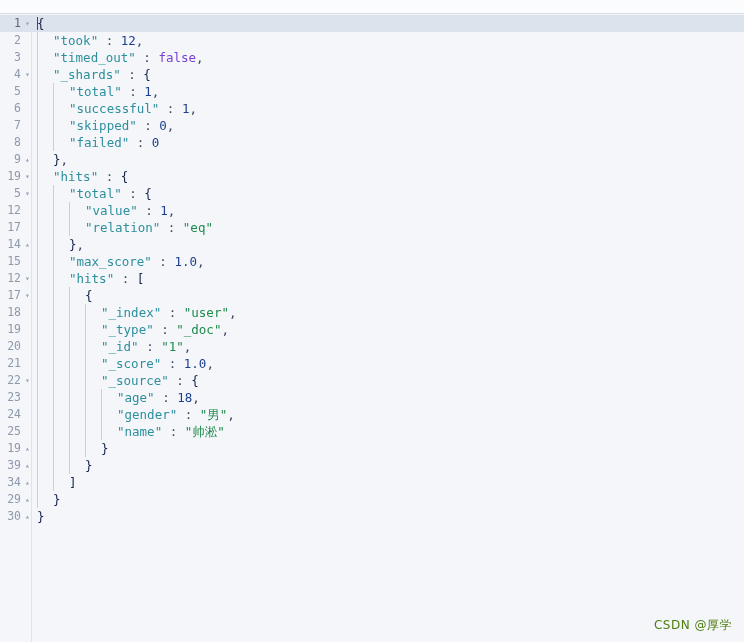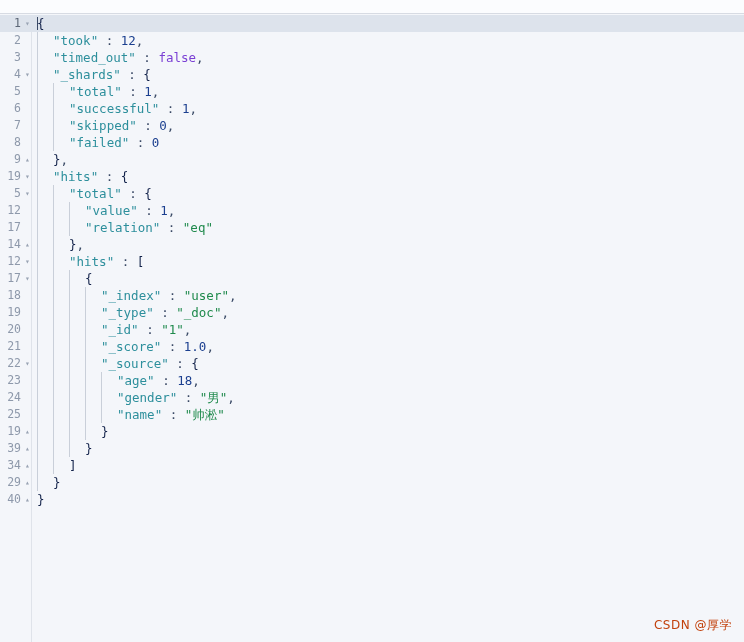--- a/index.html
+++ b/index.html
@@ -133,21 +133,21 @@
     top: 2px;
     width: 1px;
     height: 13px;
     background: #3a4a66;
   }
   
   .watermark {
     position: absolute;
     right: 12px;
     bottom: 8px;
-    color: #c2410c;
+    color: #4d7c0f;
     font-size: 12px;
     font-family: "DejaVu Sans", "Liberation Sans", sans-serif;
     letter-spacing: 0.5px;
     user-select: none;
   }
 </style>
 </head>
 <body>
 
 <div class="app">
@@ -164,33 +164,34 @@
         <div class="line"><span class="ln">5</span><span class="guides"><span class="guide" style="left: 37px;"></span><span class="guide" style="left: 53px;"></span></span><span class="code" style="left: 69px;"><span class="k">"total"</span><span class="p"> : </span><span class="n">1</span><span class="p">,</span></span></div>
         <div class="line"><span class="ln">6</span><span class="guides"><span class="guide" style="left: 37px;"></span><span class="guide" style="left: 53px;"></span></span><span class="code" style="left: 69px;"><span class="k">"successful"</span><span class="p"> : </span><span class="n">1</span><span class="p">,</span></span></div>
         <div class="line"><span class="ln">7</span><span class="guides"><span class="guide" style="left: 37px;"></span><span class="guide" style="left: 53px;"></span></span><span class="code" style="left: 69px;"><span class="k">"skipped"</span><span class="p"> : </span><span class="n">0</span><span class="p">,</span></span></div>
         <div class="line"><span class="ln">8</span><span class="guides"><span class="guide" style="left: 37px;"></span><span class="guide" style="left: 53px;"></span></span><span class="code" style="left: 69px;"><span class="k">"failed"</span><span class="p"> : </span><span class="n">0</span></span></div>
         <div class="line"><span class="ln">9</span><span class="fold">▴</span><span class="guides"><span class="guide" style="left: 37px;"></span></span><span class="code" style="left: 53px;"><span class="br">}</span><span class="p">,</span></span></div>
         <div class="line"><span class="ln">19</span><span class="fold">▾</span><span class="guides"><span class="guide" style="left: 37px;"></span></span><span class="code" style="left: 53px;"><span class="k">"hits"</span><span class="p"> : </span><span class="br">{</span></span></div>
         <div class="line"><span class="ln">5</span><span class="fold">▾</span><span class="guides"><span class="guide" style="left: 37px;"></span><span class="guide" style="left: 53px;"></span></span><span class="code" style="left: 69px;"><span class="k">"total"</span><span class="p"> : </span><span class="br">{</span></span></div>
         <div class="line"><span class="ln">12</span><span class="guides"><span class="guide" style="left: 37px;"></span><span class="guide" style="left: 53px;"></span><span class="guide" style="left: 69px;"></span></span><span class="code" style="left: 85px;"><span class="k">"value"</span><span class="p"> : </span><span class="n">1</span><span class="p">,</span></span></div>
         <div class="line"><span class="ln">17</span><span class="guides"><span class="guide" style="left: 37px;"></span><span class="guide" style="left: 53px;"></span><span class="guide" style="left: 69px;"></span></span><span class="code" style="left: 85px;"><span class="k">"relation"</span><span class="p"> : </span><span class="s">"eq"</span></span></div>
         <div class="line"><span class="ln">14</span><span class="fold">▴</span><span class="guides"><span class="guide" style="left: 37px;"></span><span class="guide" style="left: 53px;"></span></span><span class="code" style="left: 69px;"><span class="br">}</span><span class="p">,</span></span></div>
+        <div class="line"><span class="ln">15</span><span class="guides"><span class="guide" style="left: 37px;"></span><span class="guide" style="left: 53px;"></span></span><span class="code" style="left: 69px;"><span class="k">"max_score"</span><span class="p"> : </span><span class="n">1.0</span><span class="p">,</span></span></div>
         <div class="line"><span class="ln">12</span><span class="fold">▾</span><span class="guides"><span class="guide" style="left: 37px;"></span><span class="guide" style="left: 53px;"></span></span><span class="code" style="left: 69px;"><span class="k">"hits"</span><span class="p"> : </span><span class="br">[</span></span></div>
         <div class="line"><span class="ln">17</span><span class="fold">▾</span><span class="guides"><span class="guide" style="left: 37px;"></span><span class="guide" style="left: 53px;"></span><span class="guide" style="left: 69px;"></span></span><span class="code" style="left: 85px;"><span class="br">{</span></span></div>
         <div class="line"><span class="ln">18</span><span class="guides"><span class="guide" style="left: 37px;"></span><span class="guide" style="left: 53px;"></span><span class="guide" style="left: 69px;"></span><span class="guide" style="left: 85px;"></span></span><span class="code" style="left: 101px;"><span class="k">"_index"</span><span class="p"> : </span><span class="s">"user"</span><span class="p">,</span></span></div>
         <div class="line"><span class="ln">19</span><span class="guides"><span class="guide" style="left: 37px;"></span><span class="guide" style="left: 53px;"></span><span class="guide" style="left: 69px;"></span><span class="guide" style="left: 85px;"></span></span><span class="code" style="left: 101px;"><span class="k">"_type"</span><span class="p"> : </span><span class="s">"_doc"</span><span class="p">,</span></span></div>
         <div class="line"><span class="ln">20</span><span class="guides"><span class="guide" style="left: 37px;"></span><span class="guide" style="left: 53px;"></span><span class="guide" style="left: 69px;"></span><span class="guide" style="left: 85px;"></span></span><span class="code" style="left: 101px;"><span class="k">"_id"</span><span class="p"> : </span><span class="s">"1"</span><span class="p">,</span></span></div>
         <div class="line"><span class="ln">21</span><span class="guides"><span class="guide" style="left: 37px;"></span><span class="guide" style="left: 53px;"></span><span class="guide" style="left: 69px;"></span><span class="guide" style="left: 85px;"></span></span><span class="code" style="left: 101px;"><span class="k">"_score"</span><span class="p"> : </span><span class="n">1.0</span><span class="p">,</span></span></div>
         <div class="line"><span class="ln">22</span><span class="fold">▾</span><span class="guides"><span class="guide" style="left: 37px;"></span><span class="guide" style="left: 53px;"></span><span class="guide" style="left: 69px;"></span><span class="guide" style="left: 85px;"></span></span><span class="code" style="left: 101px;"><span class="k">"_source"</span><span class="p"> : </span><span class="br">{</span></span></div>
         <div class="line"><span class="ln">23</span><span class="guides"><span class="guide" style="left: 37px;"></span><span class="guide" style="left: 53px;"></span><span class="guide" style="left: 69px;"></span><span class="guide" style="left: 85px;"></span><span class="guide" style="left: 101px;"></span></span><span class="code" style="left: 117px;"><span class="k">"age"</span><span class="p"> : </span><span class="n">18</span><span class="p">,</span></span></div>
         <div class="line"><span class="ln">24</span><span class="guides"><span class="guide" style="left: 37px;"></span><span class="guide" style="left: 53px;"></span><span class="guide" style="left: 69px;"></span><span class="guide" style="left: 85px;"></span><span class="guide" style="left: 101px;"></span></span><span class="code" style="left: 117px;"><span class="k">"gender"</span><span class="p"> : </span><span class="s">"男"</span><span class="p">,</span></span></div>
         <div class="line"><span class="ln">25</span><span class="guides"><span class="guide" style="left: 37px;"></span><span class="guide" style="left: 53px;"></span><span class="guide" style="left: 69px;"></span><span class="guide" style="left: 85px;"></span><span class="guide" style="left: 101px;"></span></span><span class="code" style="left: 117px;"><span class="k">"name"</span><span class="p"> : </span><span class="s">"帅淞"</span></span></div>
         <div class="line"><span class="ln">19</span><span class="fold">▴</span><span class="guides"><span class="guide" style="left: 37px;"></span><span class="guide" style="left: 53px;"></span><span class="guide" style="left: 69px;"></span><span class="guide" style="left: 85px;"></span></span><span class="code" style="left: 101px;"><span class="br">}</span></span></div>
         <div class="line"><span class="ln">39</span><span class="fold">▴</span><span class="guides"><span class="guide" style="left: 37px;"></span><span class="guide" style="left: 53px;"></span><span class="guide" style="left: 69px;"></span></span><span class="code" style="left: 85px;"><span class="br">}</span></span></div>
         <div class="line"><span class="ln">34</span><span class="fold">▴</span><span class="guides"><span class="guide" style="left: 37px;"></span><span class="guide" style="left: 53px;"></span></span><span class="code" style="left: 69px;"><span class="br">]</span></span></div>
         <div class="line"><span class="ln">29</span><span class="fold">▴</span><span class="guides"><span class="guide" style="left: 37px;"></span></span><span class="code" style="left: 53px;"><span class="br">}</span></span></div>
-        <div class="line"><span class="ln">40</span><span class="fold">▴</span><span class="code" style="left: 37px;"><span class="br">}</span></span></div>
+        <div class="line"><span class="ln">30</span><span class="fold">▴</span><span class="code" style="left: 37px;"><span class="br">}</span></span></div>
       </div>
   </div>
 
   <div class="watermark">CSDN @厚学</div>
 
 </div>
 
 </body></html>

